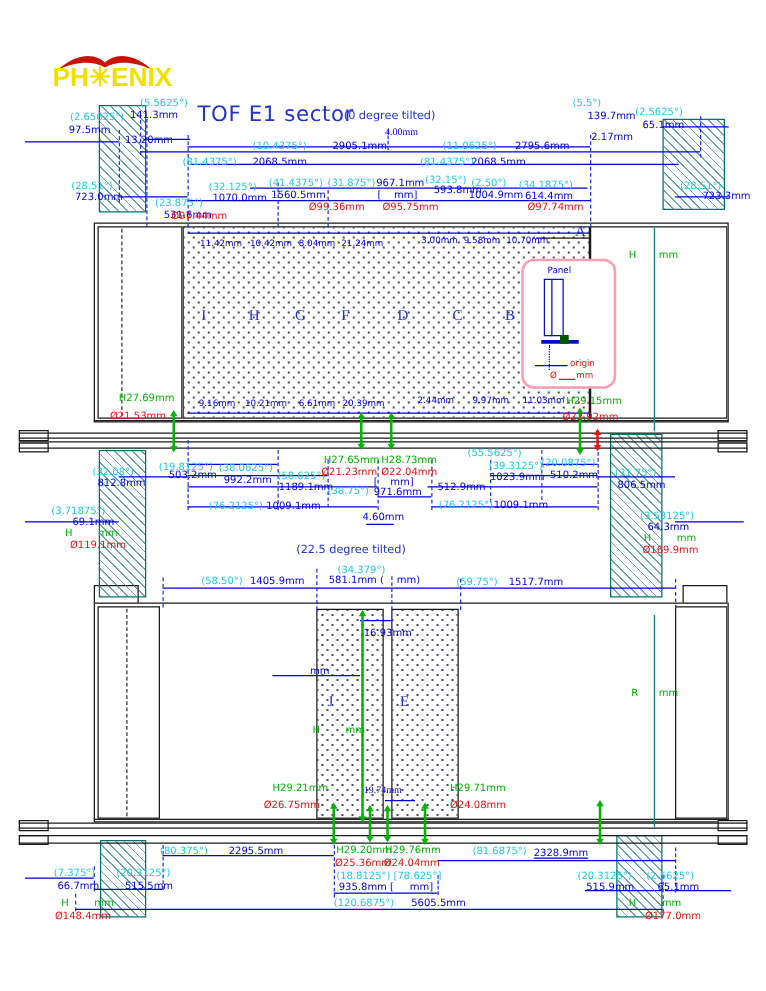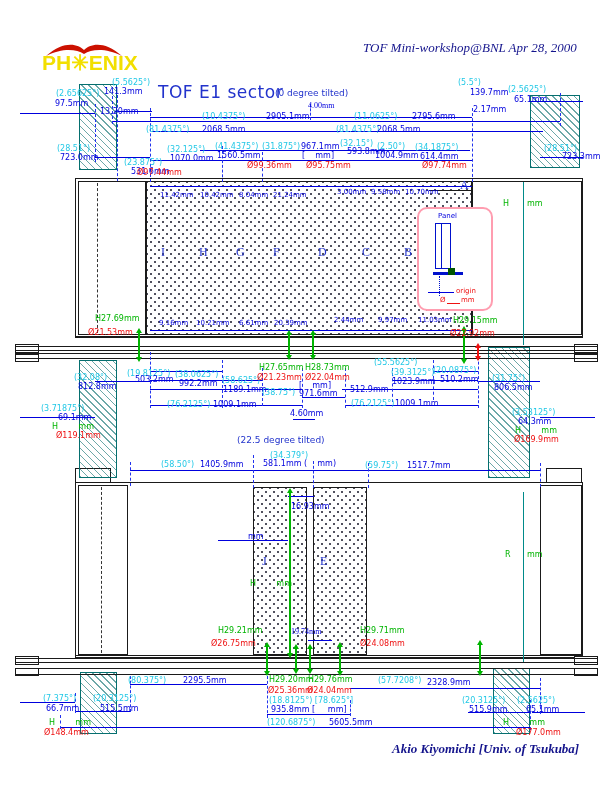--- a/index.html
+++ b/index.html
@@ -47,25 +47,23 @@
   .wing{position:absolute;left:44px;top:38px}
 </style>
 </head>
 <body>
 
 <div class="page">
   <svg class="wing" width="80" height="20" viewBox="0 0 80 20">
     <path d="M2,18 C20,2 34,6 40,12 C46,6 60,2 78,18 C62,10 48,11 40,16 C32,11 18,10 2,18 Z" fill="#cc1100"></path>
   </svg>
   <div class="logo">PH✳ENIX</div>
-  <div class="wsh">TOF Mini-workshop@BNL   Apr 28, 2000</div>
   <div class="t1" style="left:158px;top:84px">TOF E1 sector</div>
   <div class="t1s" style="left:275px;top:89px">(0 degree tilted)</div>
   <div class="t0s" style="left:237px;top:436px">(22.5 degree tilted)</div>
-  <div class="credit">Akio Kiyomichi [Univ. of Tsukuba]</div>
   <div id="shapes">
       <div class="bx" style="left: 75px; top: 178px; width: 508px; height: 160px;"></div>
       <div class="bx" style="left: 78px; top: 181px; width: 68px; height: 154px;"></div>
       <div class="bx" style="left: 472px; top: 181px; width: 110px; height: 154px;"></div>
       <div class="bx" style="left: 75px; top: 482px; width: 508px; height: 176px;"></div>
       <div class="bx" style="left: 78px; top: 485px; width: 50px; height: 170px;"></div>
       <div class="bx" style="left: 540px; top: 485px; width: 42px; height: 170px;"></div>
       <div class="bx" style="left: 75px; top: 468px; width: 36px; height: 15px;"></div>
       <div class="bx" style="left: 546px; top: 468px; width: 36px; height: 15px;"></div>
       <div class="bx" style="left: 15px; top: 344px; width: 24px; height: 9px;"></div>
@@ -317,22 +315,22 @@
       <span class="lab c-g" style="left: 218px; top: 627px;">H29.21mm</span>
       <span class="lab c-r" style="left: 211px; top: 640px;">Ø26.75mm</span>
       <span class="lab c-g" style="left: 360px; top: 627px;">H29.71mm</span>
       <span class="lab c-r" style="left: 360px; top: 640px;">Ø24.08mm</span>
       <span class="lab c-c" style="left: 128px; top: 677px;">(80.375°)</span>
       <span class="lab c-b" style="left: 183px; top: 677px;">2295.5mm</span>
       <span class="lab c-g" style="left: 269px; top: 676px;">H29.20mm</span>
       <span class="lab c-g" style="left: 308px; top: 676px;">H29.76mm</span>
       <span class="lab c-r" style="left: 268px; top: 687px;">Ø25.36mm</span>
       <span class="lab c-r" style="left: 307px; top: 687px;">Ø24.04mm</span>
-      <span class="lab c-c" style="left: 378px; top: 677px;">(57.7208°)</span>
-      <span class="lab c-b" style="left: 427px; top: 679px;">2328.9mm</span>
+      <span class="lab c-c" style="left: 378px; top: 677px;">(81.6875°)</span>
+      <span class="lab c-b" style="left: 427px; top: 679px; text-decoration: underline;">2328.9mm</span>
       <span class="lab c-c" style="left: 269px; top: 697px;">(18.8125°) [78.625°]</span>
       <span class="lab c-b" style="left: 271px; top: 706px;">935.8mm [     mm]</span>
       <span class="lab c-c" style="left: 43px; top: 695px;">(7.375°)</span>
       <span class="lab c-b" style="left: 46px; top: 705px;">66.7mm</span>
       <span class="lab c-c" style="left: 93px; top: 695px;">(20.3125°)</span>
       <span class="lab c-b" style="left: 100px; top: 705px;">515.5mm</span>
       <span class="lab c-g" style="left: 49px; top: 719px;">H        mm</span>
       <span class="lab c-r" style="left: 44px; top: 729px;">Ø148.4mm</span>
       <span class="lab c-c" style="left: 267px; top: 719px;">(120.6875°)</span>
       <span class="lab c-b" style="left: 329px; top: 719px;">5605.5mm</span>

